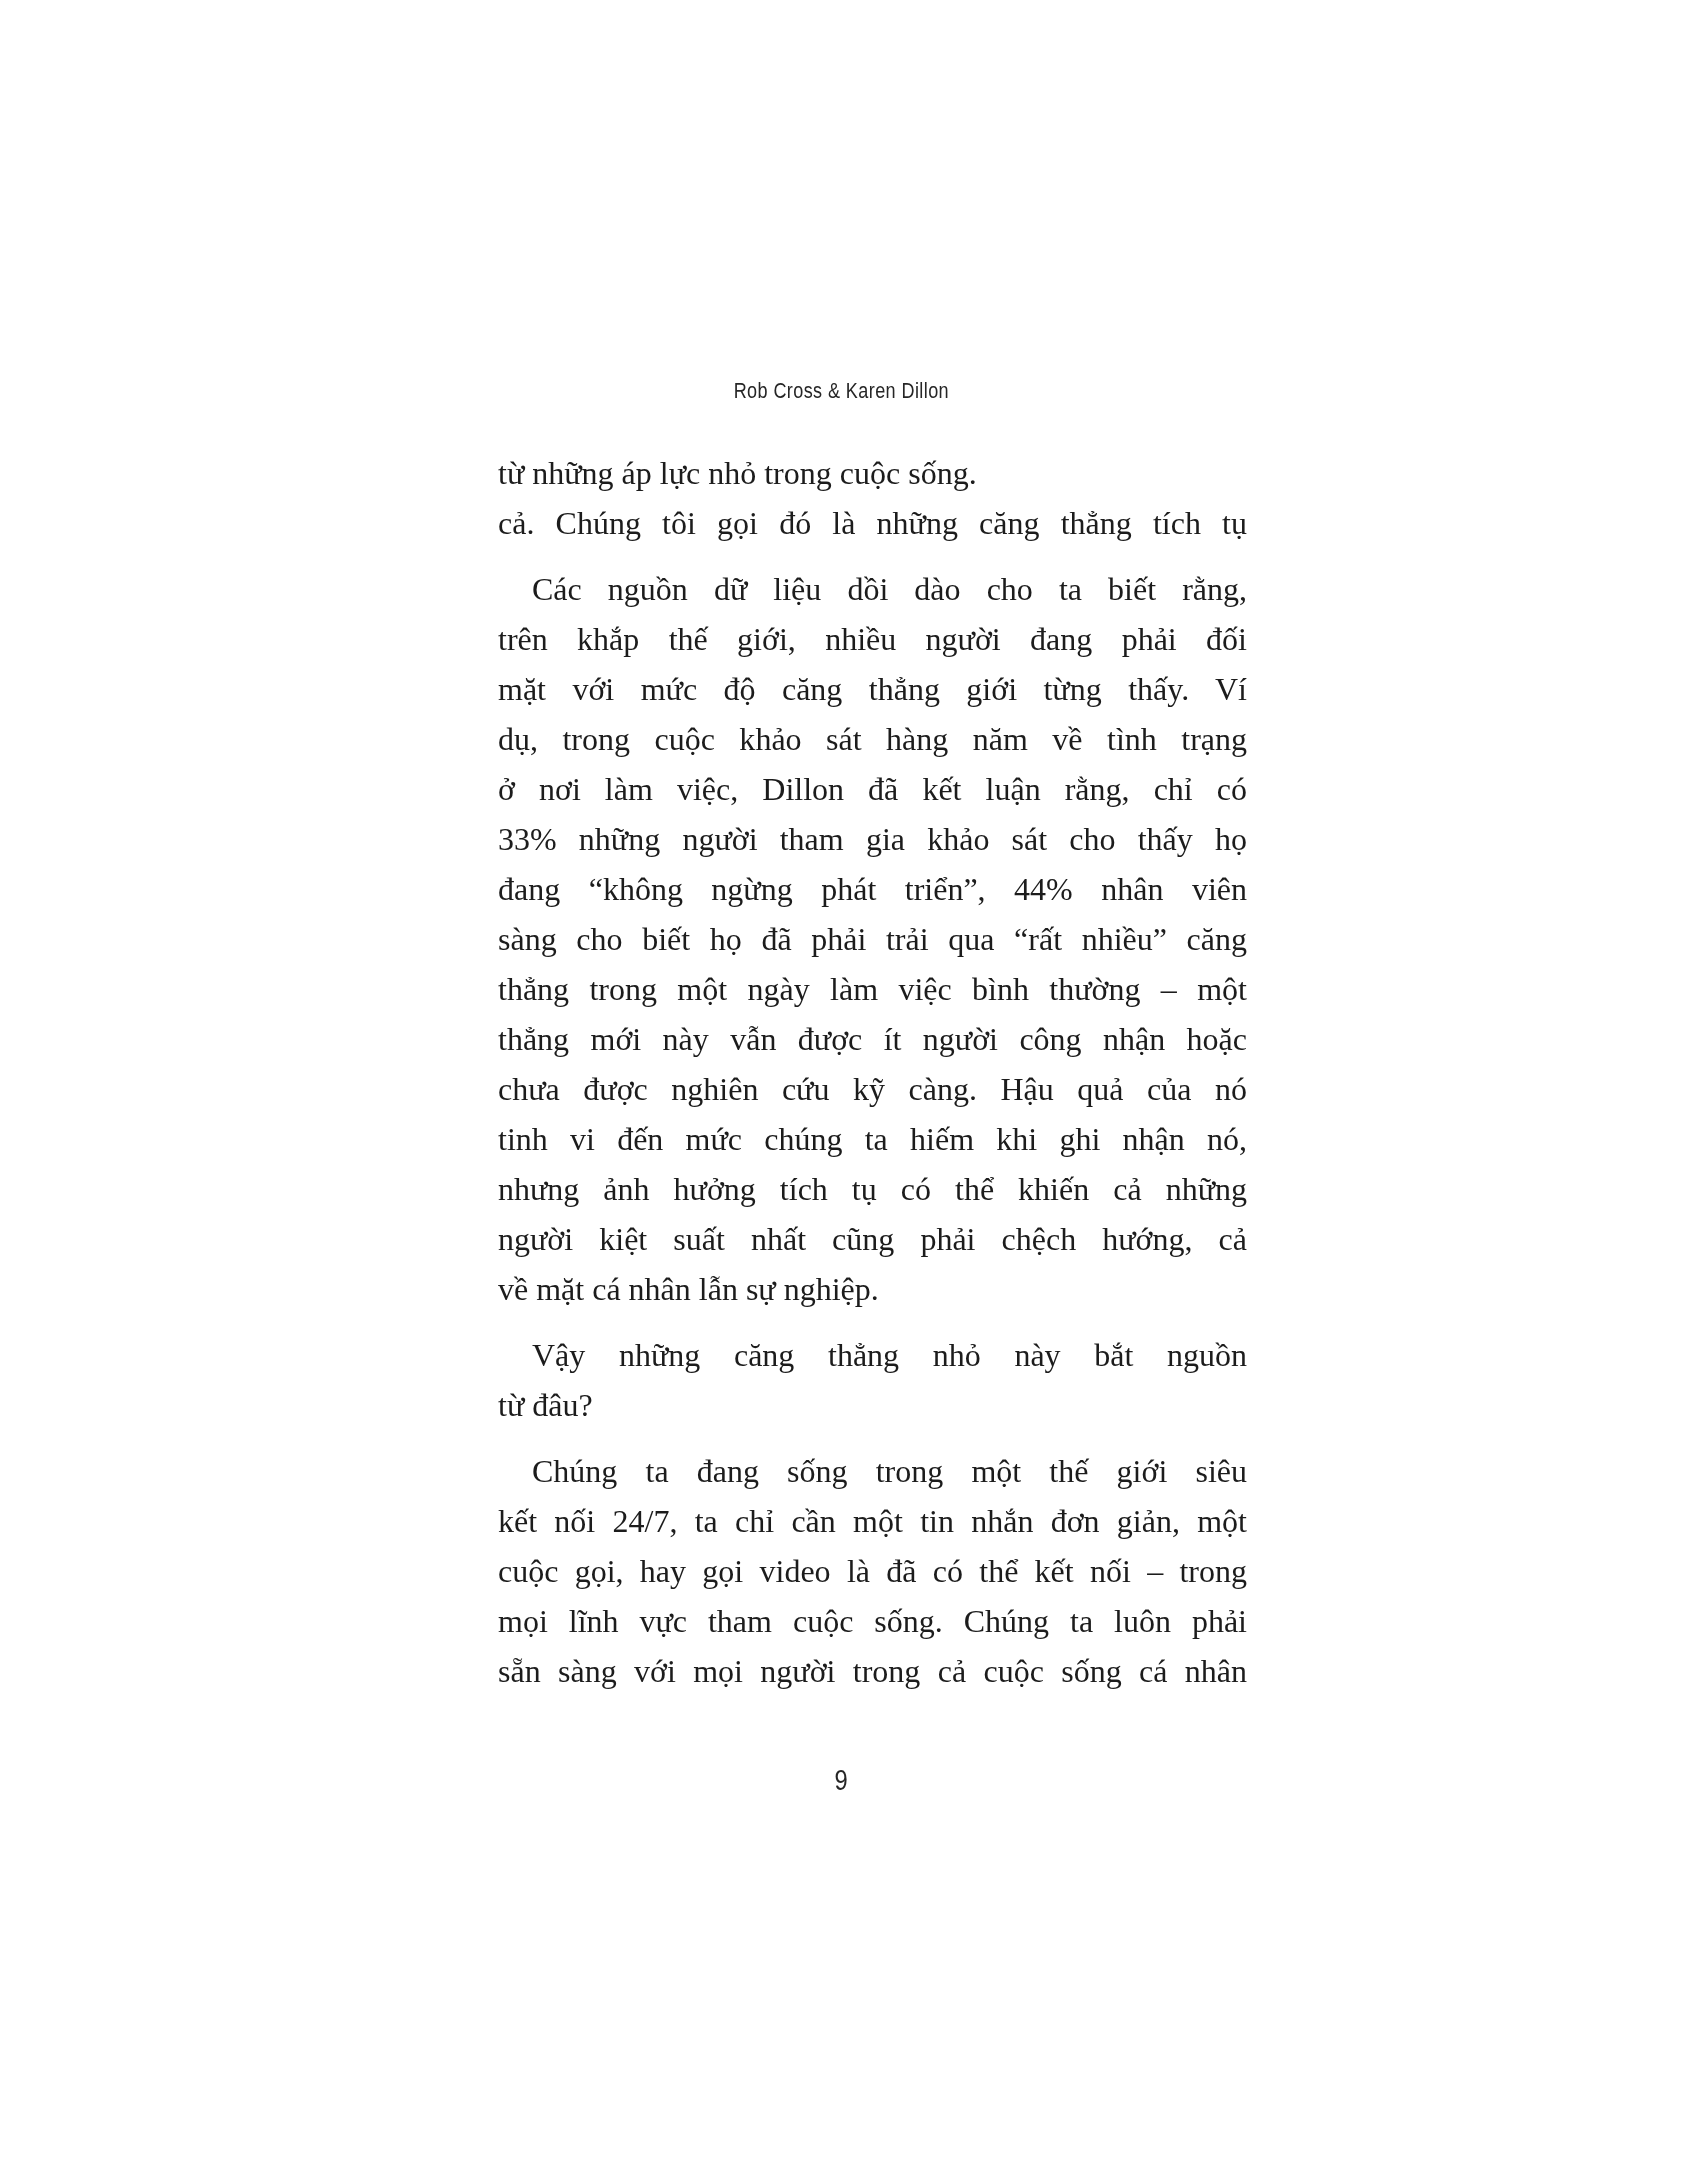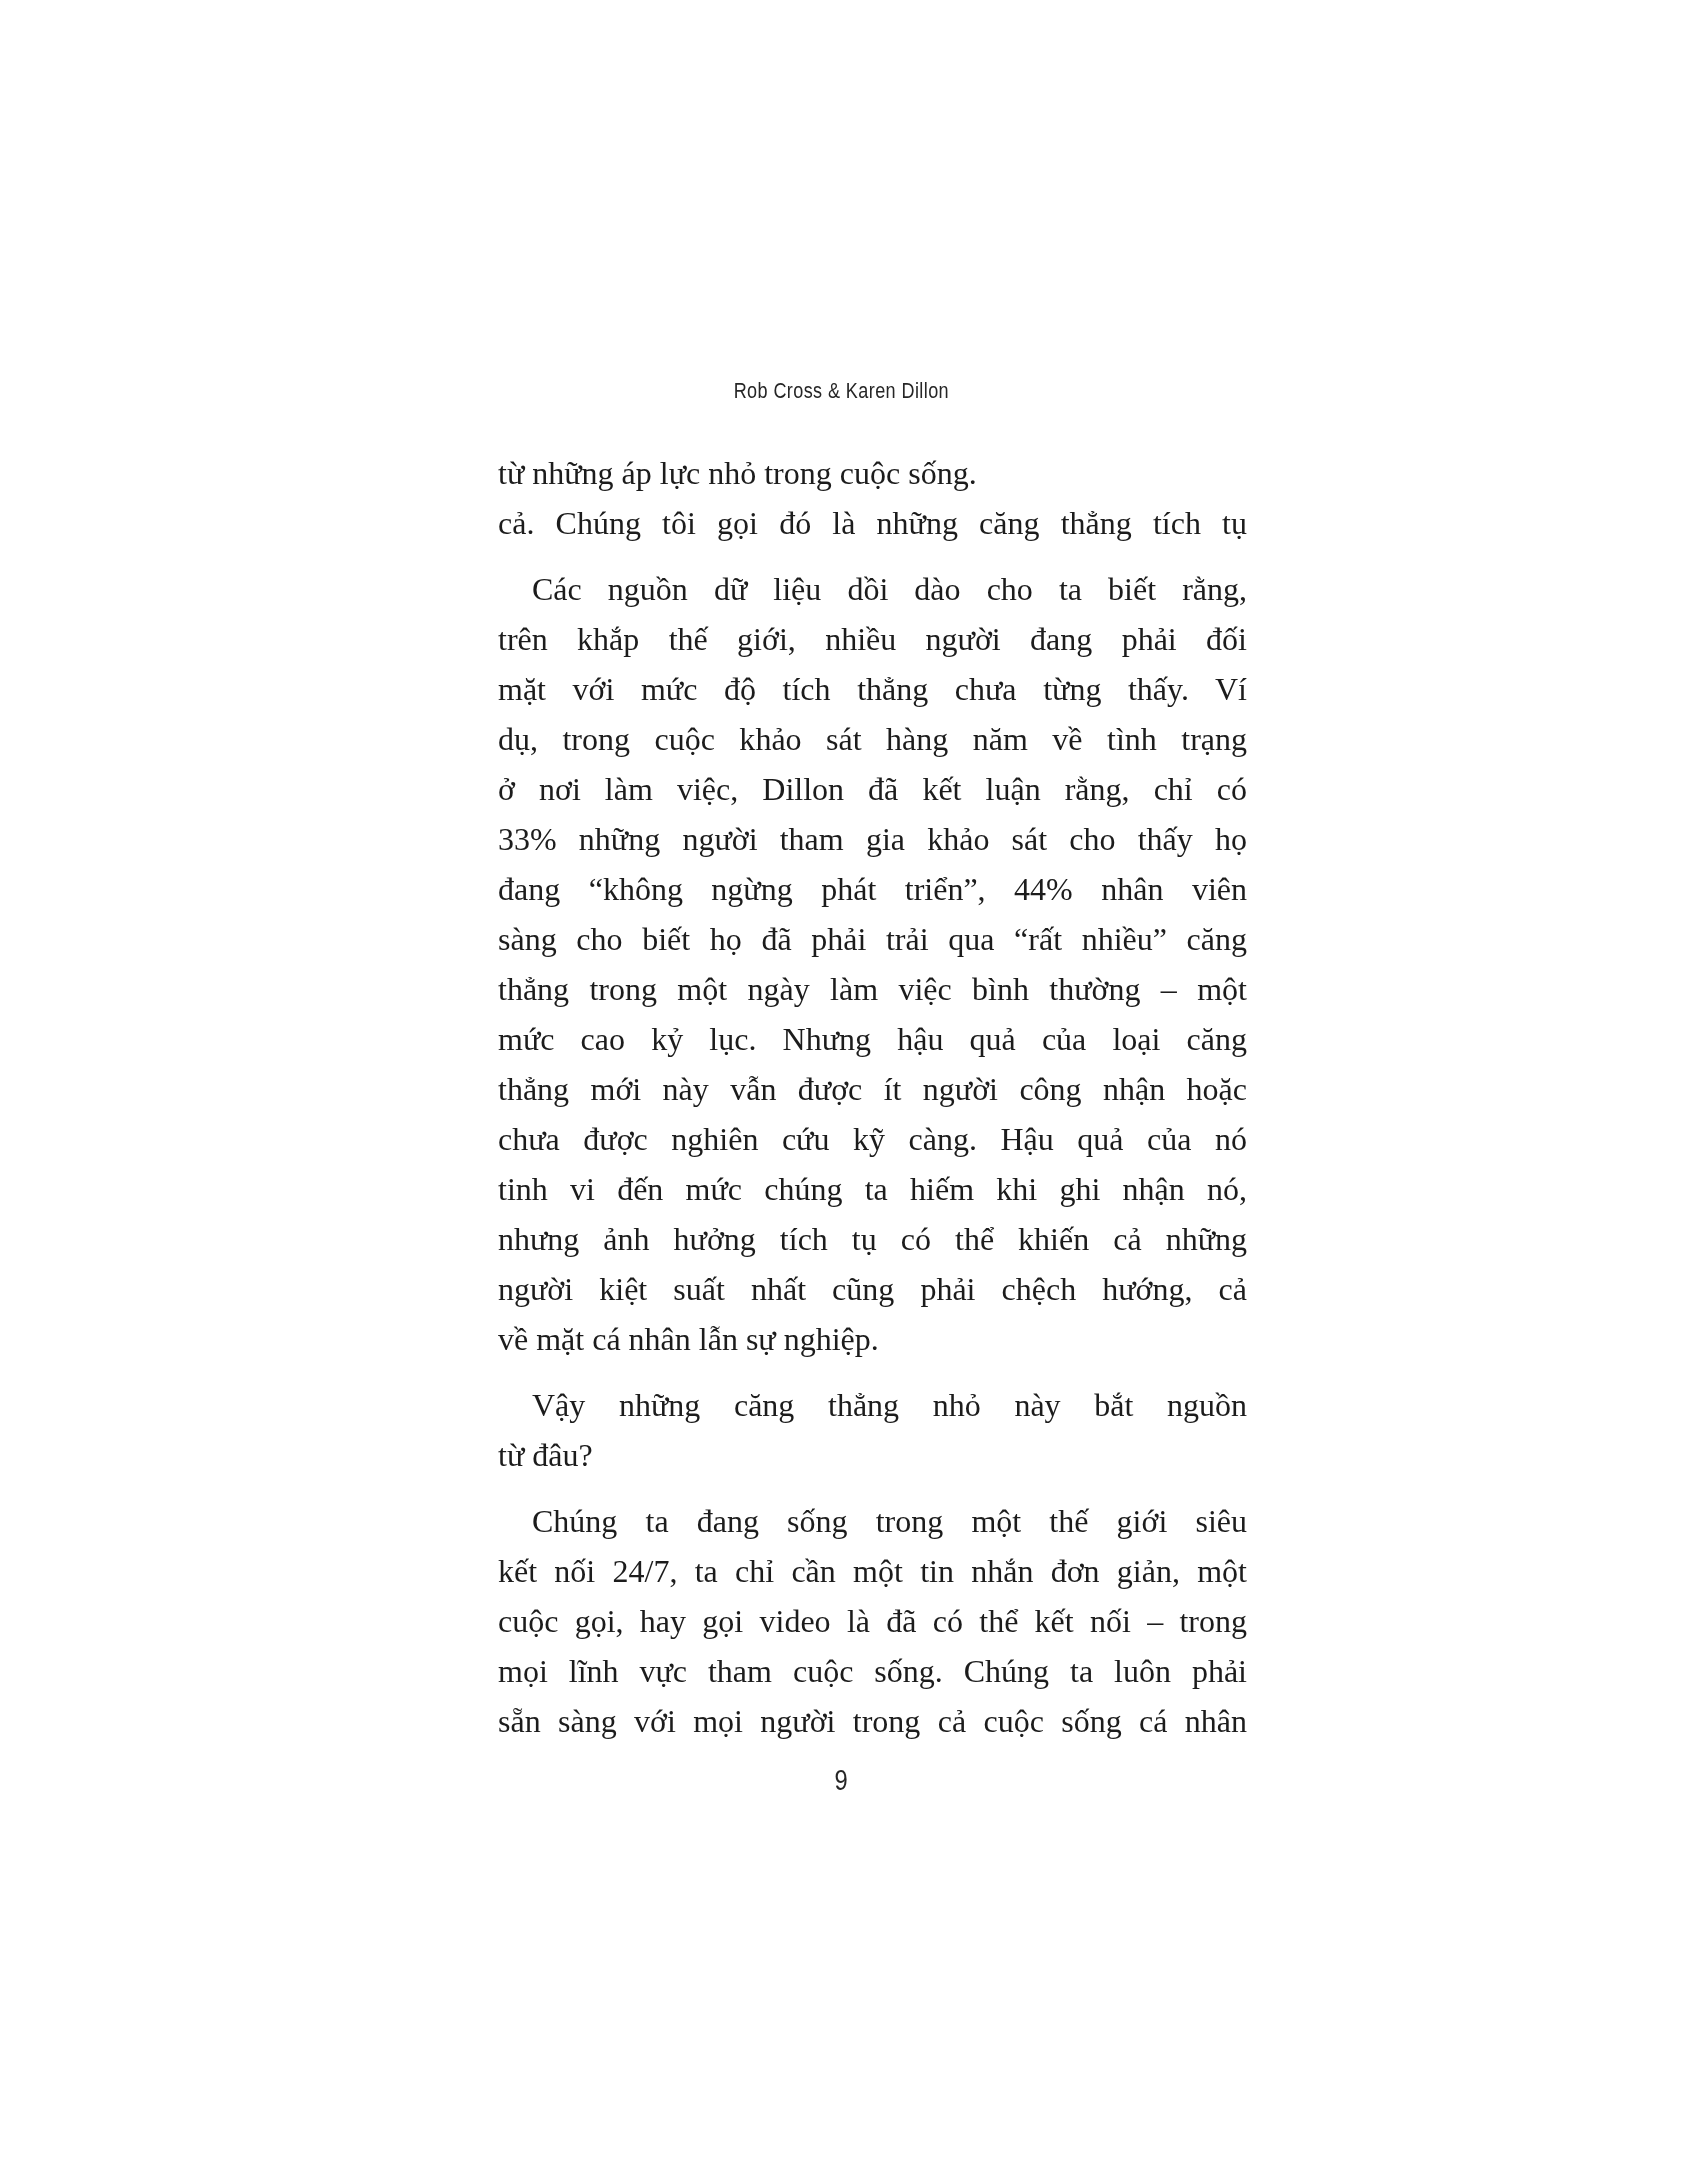--- a/index.html
+++ b/index.html
@@ -72,28 +72,27 @@
   </div>
 
   <div class="text-block" id="paragraphs" style="color: rgb(28, 28, 28);">
       <p class="para">
         <span class="line last">từ những áp lực nhỏ trong cuộc sống.</span>
         <span class="line">cả. Chúng tôi gọi đó là những căng thẳng tích tụ</span>
       </p>
       <p class="para indent">
         <span class="line">Các nguồn dữ liệu dồi dào cho ta biết rằng,</span>
         <span class="line">trên khắp thế giới, nhiều người đang phải đối</span>
-        <span class="line">mặt với mức độ tích thẳng chưa từng thấy. Ví</span>
+        <span class="line">mặt với mức độ căng thẳng giới từng thấy. Ví</span>
         <span class="line">dụ, trong cuộc khảo sát hàng năm về tình trạng</span>
         <span class="line">ở nơi làm việc, Dillon đã kết luận rằng, chỉ có</span>
         <span class="line">33% những người tham gia khảo sát cho thấy họ</span>
         <span class="line">đang “không ngừng phát triển”, 44% nhân viên</span>
         <span class="line">sàng cho biết họ đã phải trải qua “rất nhiều” căng</span>
         <span class="line">thẳng trong một ngày làm việc bình thường – một</span>
-        <span class="line">mức cao kỷ lục. Nhưng hậu quả của loại căng</span>
         <span class="line">thẳng mới này vẫn được ít người công nhận hoặc</span>
         <span class="line">chưa được nghiên cứu kỹ càng. Hậu quả của nó</span>
         <span class="line">tinh vi đến mức chúng ta hiếm khi ghi nhận nó,</span>
         <span class="line">nhưng ảnh hưởng tích tụ có thể khiến cả những</span>
         <span class="line">người kiệt suất nhất cũng phải chệch hướng, cả</span>
         <span class="line last">về mặt cá nhân lẫn sự nghiệp.</span>
       </p>
       <p class="para indent">
         <span class="line">Vậy những căng thẳng nhỏ này bắt nguồn</span>
         <span class="line last">từ đâu?</span>

